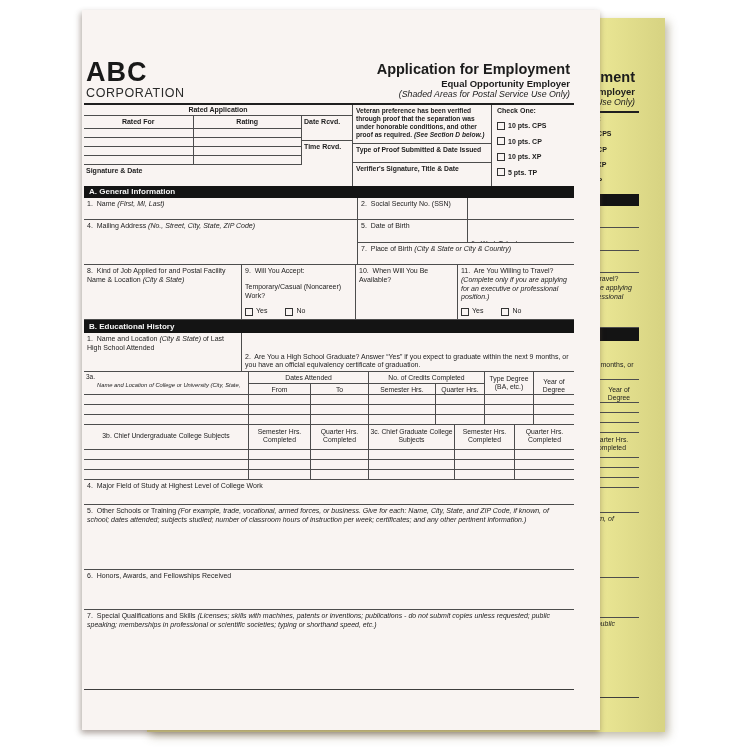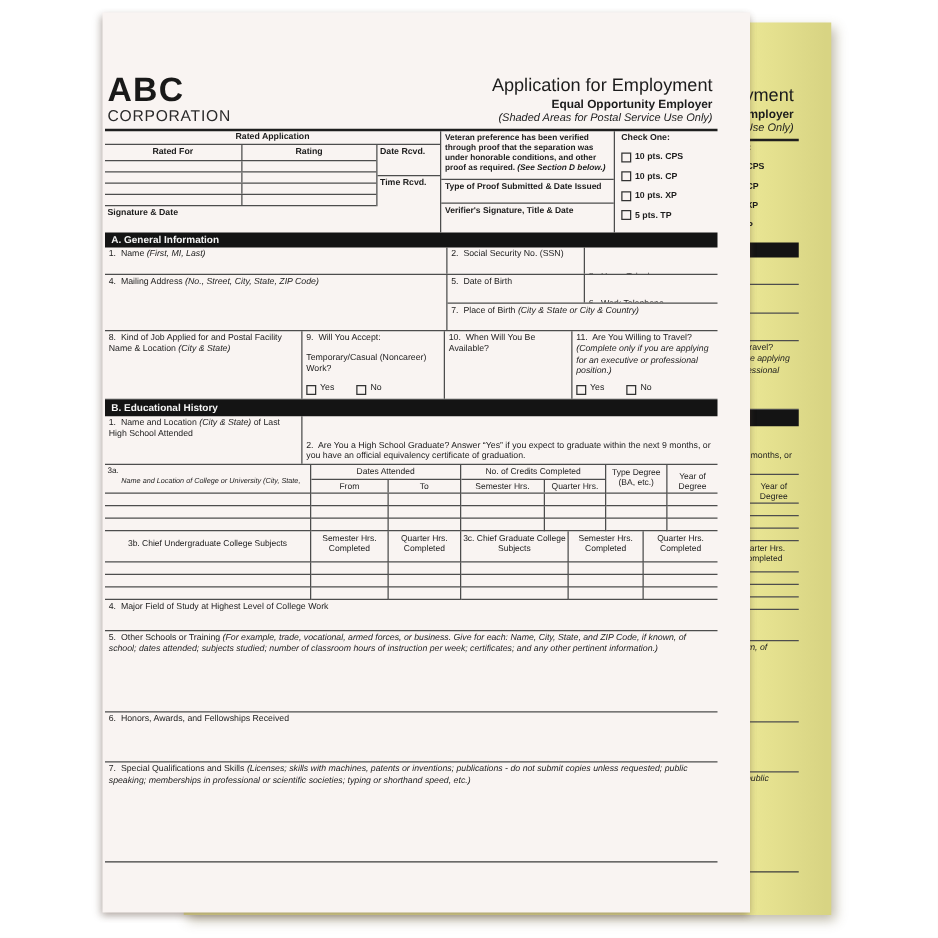--- a/index.html
+++ b/index.html
@@ -11,21 +11,21 @@
       box-shadow:3px 4px 9px rgba(110,100,60,0.45);z-index:1;}
   .sheet.white{left:82px;top:10px;width:518px;height:720px;background:#f9f4f2;
       box-shadow:-2px 3px 6px rgba(90,70,60,0.25), 0 3px 6px rgba(90,70,60,0.3);z-index:2;}
   .form{position:absolute;left:2px;top:0;width:490px;padding-top:31px;box-sizing:content-box;}
 
   
   .hdr{height:62px;display:flex;justify-content:space-between;align-items:flex-end;padding:0 0 3px 2px;box-sizing:border-box;}
   .logo-abc{font-size:27px;font-weight:bold;letter-spacing:1px;line-height:0.95;color:#191919;}
   .logo-corp{font-size:12.5px;letter-spacing:0.6px;color:#2a2a2a;}
   .titleblock{text-align:right;padding-right:4px;}
-  .t1{font-size:14.5px;font-weight:normal;line-height:1.15;}
+  .t1{font-size:14.5px;font-weight:bold;line-height:1.15;}
   .t2{font-size:9.5px;font-weight:bold;line-height:1.2;}
   .t3{font-size:8.8px;font-style:italic;line-height:1.2;}
 
   
   .b{font-weight:bold;}
   .i{font-style:italic;}
   .pre{white-space:pre-wrap;}
   .lbl{font-size:7px;line-height:1.25;white-space:pre-wrap;}
   .sm{font-size:5.8px;line-height:1.2;}
   .cb{display:inline-block;width:6px;height:6px;border:1px solid #333;background:transparent;

